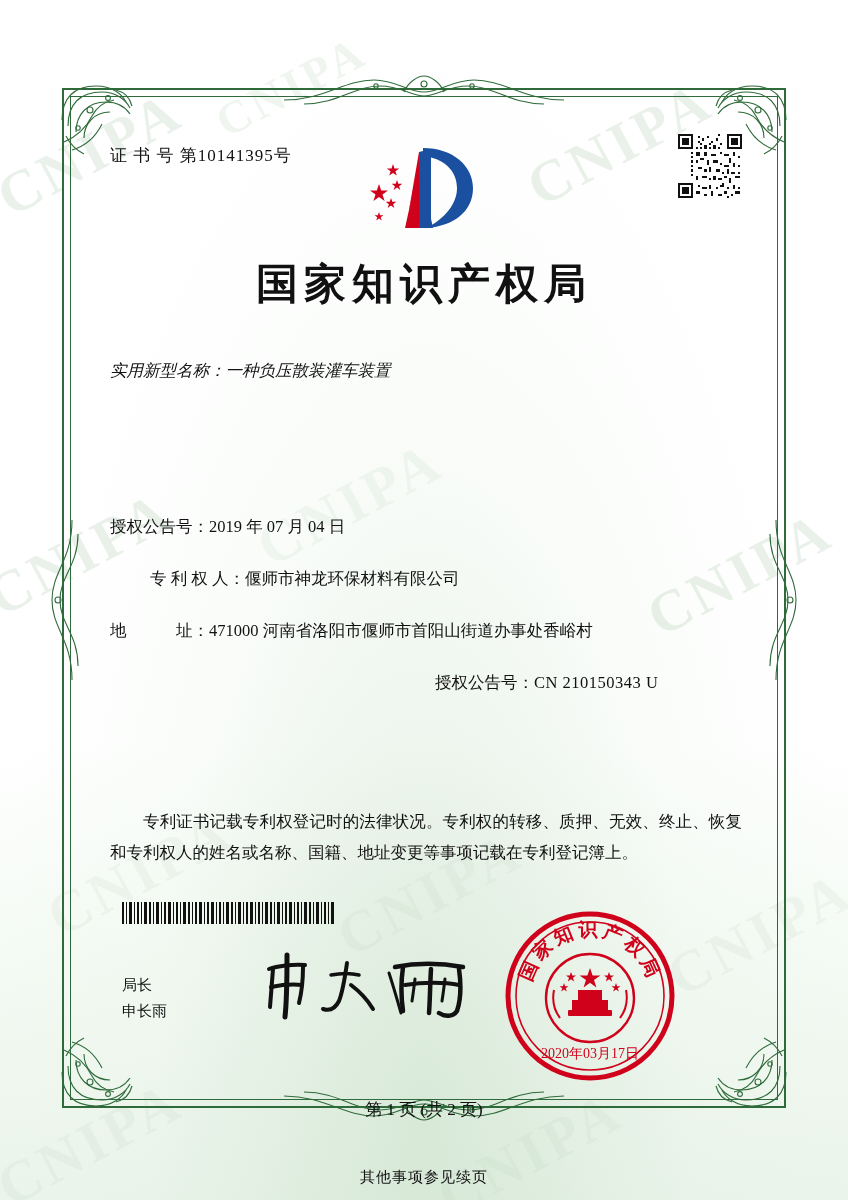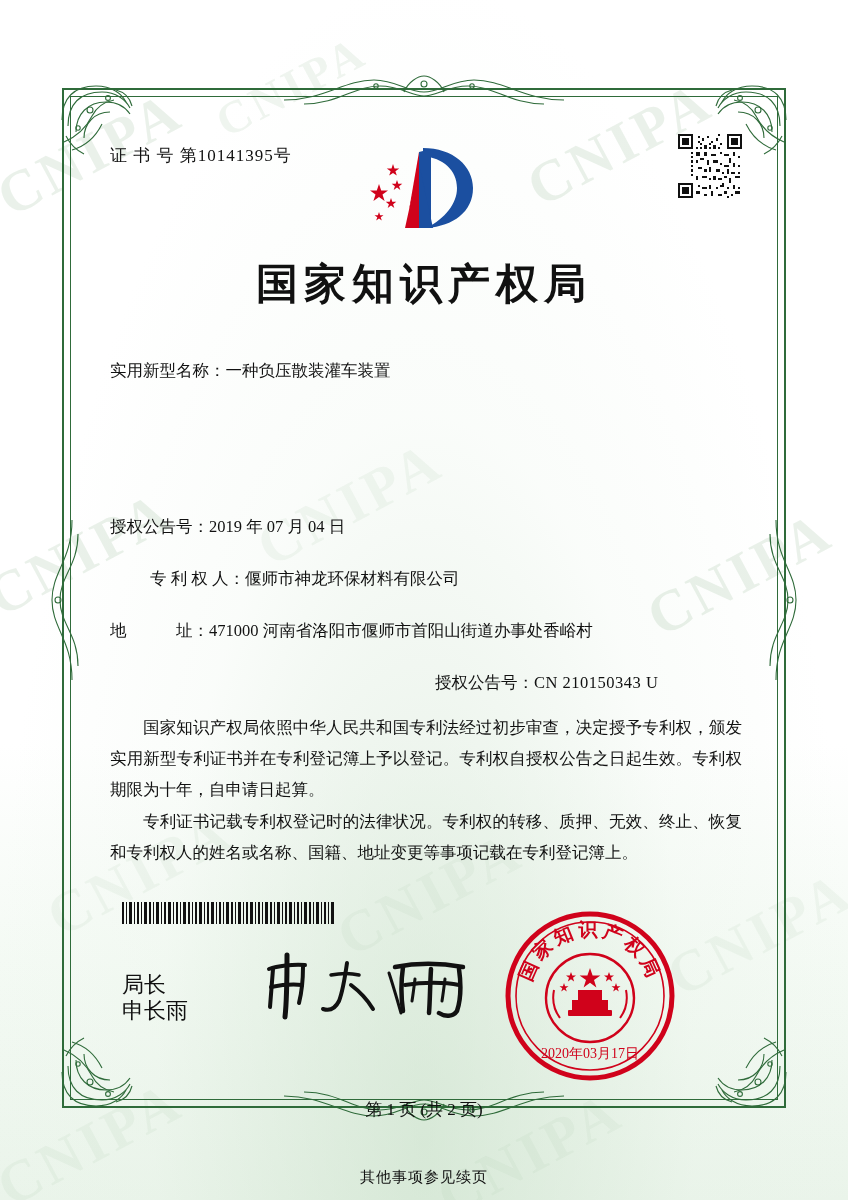--- a/index.html
+++ b/index.html
@@ -83,21 +83,21 @@
     text-align:justify;
     text-indent:33px;
     font-family:"Liberation Serif", serif;
   }
 
   #barcode{
     position:absolute;left:52px;top:806px;width:215px;height:22px;
   }
   #director-label{
     position:absolute;left:52px;top:876px;
-    font-size:22px;line-height:26px;color:#111;
+    font-size:15px;line-height:26px;color:#111;
   }
   #signature{
     position:absolute;left:185px;top:855px;
     width:240px;height:70px;
   }
   #seal{
     position:absolute;left:430px;top:810px;width:180px;height:180px;
   }
 
   #page-num{
@@ -345,38 +345,37 @@
         <polygon points="30,40 32.2,46.4 39,46.4 33.5,50.4 35.6,57 30,53 24.4,57 26.5,50.4 21,46.4 27.8,46.4"></polygon>
         <polygon points="44,20 45.5,24.4 50.2,24.4 46.4,27.2 47.8,31.6 44,28.9 40.2,31.6 41.6,27.2 37.8,24.4 42.5,24.4"></polygon>
         <polygon points="48,36 49.3,39.8 53.3,39.8 50.1,42.2 51.3,46 48,43.6 44.7,46 45.9,42.2 42.7,39.8 46.7,39.8"></polygon>
         <polygon points="42,54 43.3,57.8 47.3,57.8 44.1,60.2 45.3,64 42,61.6 38.7,64 39.9,60.2 36.7,57.8 40.7,57.8"></polygon>
         <polygon points="30,68 31.1,71.2 34.5,71.2 31.7,73.2 32.8,76.4 30,74.4 27.2,76.4 28.3,73.2 25.5,71.2 28.9,71.2"></polygon>
       </g>
     </svg>
 
     <div id="main-title">国家知识产权局</div>
 
-    <div class="field" style="top:264px;">
+    <div class="field" style="top:264px;font-style:italic;">
       <span class="flabel">实用新型名称：</span><span class="fval">一种负压散装灌车装置</span>
     </div>
     <div class="field" style="top:420px;">
       <span class="flabel">授权公告号：</span><span class="fval">2019 年 07 月 04 日</span>
     </div>
     <div class="field" style="top:472px;margin-left:40px;">
       <span class="flabel">专 利 权 人：</span><span class="fval">偃师市神龙环保材料有限公司</span>
     </div>
     <div class="field" style="top:524px;">
       <span class="flabel">地　　　址：</span><span class="fval">471000 河南省洛阳市偃师市首阳山街道办事处香峪村</span>
     </div>
 
     <div class="field" style="top:576px;left:365px;">
       <span class="flabel">授权公告号：</span><span class="fval" style="letter-spacing:.5px;">CN 210150343 U</span>
     </div>
 
-    <div class="para" style="top:616px;">国家知识产权局依照中华人民共和国专利法经过初步审查，决定授予专利权，颁发实用新型专利证书并在专利登记簿上予以登记。专利权自授权公告之日起生效。专利权期限为十年，自申请日起算。</div>
     <div class="para" style="top:710px;">专利证书记载专利权登记时的法律状况。专利权的转移、质押、无效、终止、恢复和专利权人的姓名或名称、国籍、地址变更等事项记载在专利登记簿上。</div>
 
     <svg id="barcode" viewBox="0 0 215 22" shape-rendering="crispEdges">
       <rect width="215" height="22" fill="#ffffff" opacity="0"></rect>
       <g fill="#111">
         <rect x="0" y="0" width="2" height="22"></rect>
           <rect x="4" y="0" width="1" height="22"></rect>
         <rect x="7" y="0" width="3" height="22"></rect>
           <rect x="12" y="0" width="1" height="22"></rect>
         <rect x="15" y="0" width="2" height="22"></rect>

